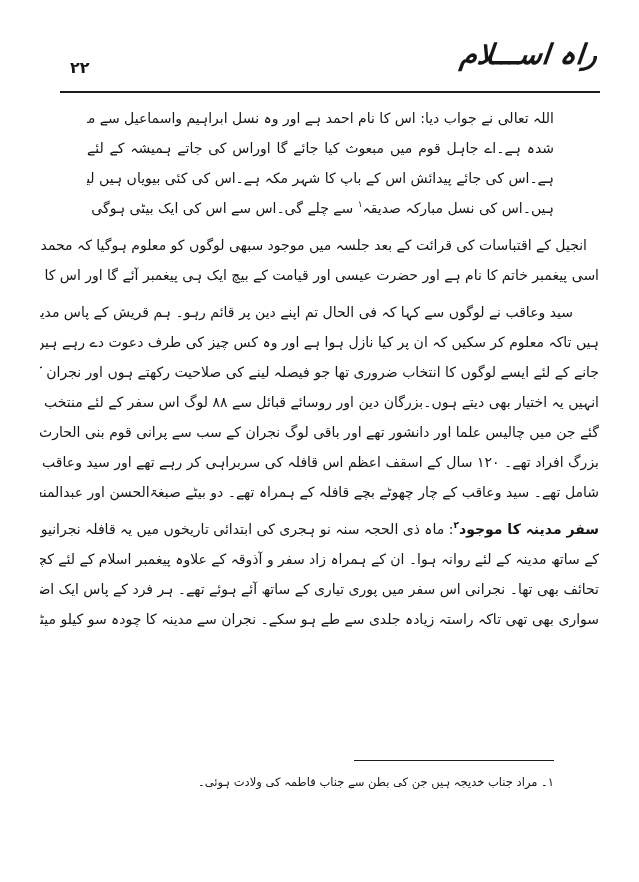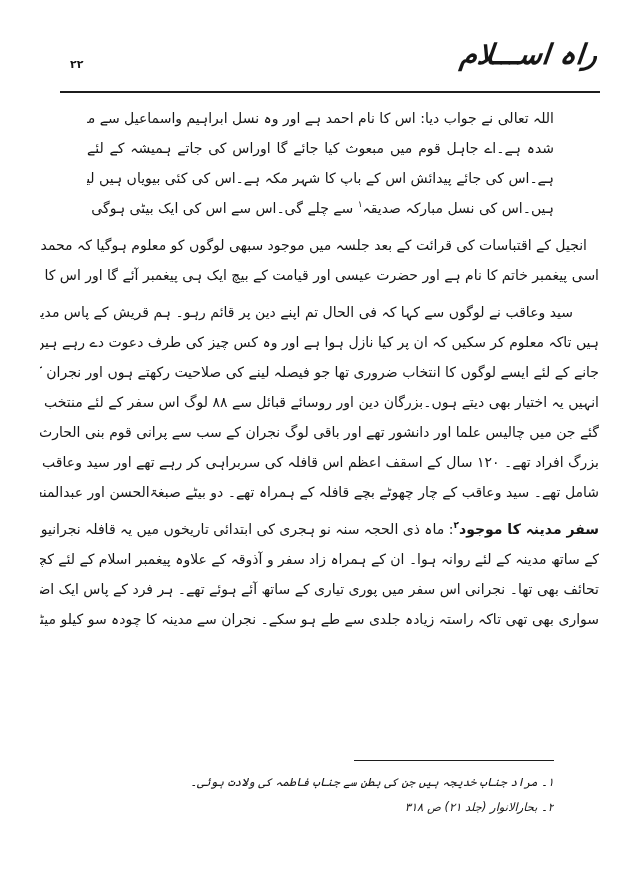--- a/index.html
+++ b/index.html
@@ -6,21 +6,21 @@
   body{
     width:639px;height:882px;
     background:#ffffff;color:#161616;
     font-family:"DejaVu Sans",sans-serif;
     position:relative;overflow:hidden;
     direction:rtl;
   }
   
   .page-number{
     position:absolute;top:58px;left:70px;
-    font-size:11px;font-weight:bold;letter-spacing:1px;
+    font-size:16px;font-weight:bold;letter-spacing:1px;
     direction:rtl;
   }
   .masthead{
     position:absolute;top:38px;right:42px;
     font-size:28px;font-weight:bold;font-style:italic;
     direction:rtl;white-space:nowrap;
     transform:skewX(-6deg);
   }
   .header-rule{
     position:absolute;top:91px;left:60px;right:39px;
@@ -48,21 +48,21 @@
     position:absolute;top:760px;right:85px;left:40px;
     direction:rtl;
   }
   .footnote-rule{
     width:200px;height:0;
     border-top:1.5px solid #1c1c1c;
     margin-bottom:9px;
   }
   .footnote{
     font-size:11.5px;line-height:25px;text-align:right;
-    white-space:nowrap;overflow:hidden;font-style:italic;
+    white-space:nowrap;overflow:hidden;
   }
 </style>
 </head>
 <body>
 
 <div class="page-number">۲۲</div>
 
 <div class="masthead">راہ اســـلام</div>
 
 <div class="header-rule"></div>
@@ -92,15 +92,14 @@
       <div class="line justify"><span>کے ساتھ مدینہ کے لئے روانہ ہوا۔ ان کے ہمراہ زاد سفر و آذوقہ کے علاوہ پیغمبر اسلام کے لئے کچھ تحفہ و</span></div>
       <div class="line justify"><span>تحائف بھی تھا۔ نجرانی اس سفر میں پوری تیاری کے ساتھ آئے ہوئے تھے۔ ہر فرد کے پاس ایک اضافی</span></div>
       <div class="line justify"><span>سواری بھی تھی تاکہ راستہ زیادہ جلدی سے طے ہو سکے۔ نجران سے مدینہ کا چودہ سو کیلو میٹر کا سفر اونٹ کے</span></div>
     </div>
   </div>
 
 <div class="footnotes">
   <div class="footnote-rule"></div>
   <div>
       <div class="footnote">۱۔ مراد جناب خدیجہ ہیں جن کی بطن سے جناب فاطمہ کی ولادت ہوئی۔</div>
-      <div class="footnote">۲۔ بحارالانوار (جلد ۲۱) ص ۳۱۸</div>
     </div>
 </div>
 
 </body></html>

